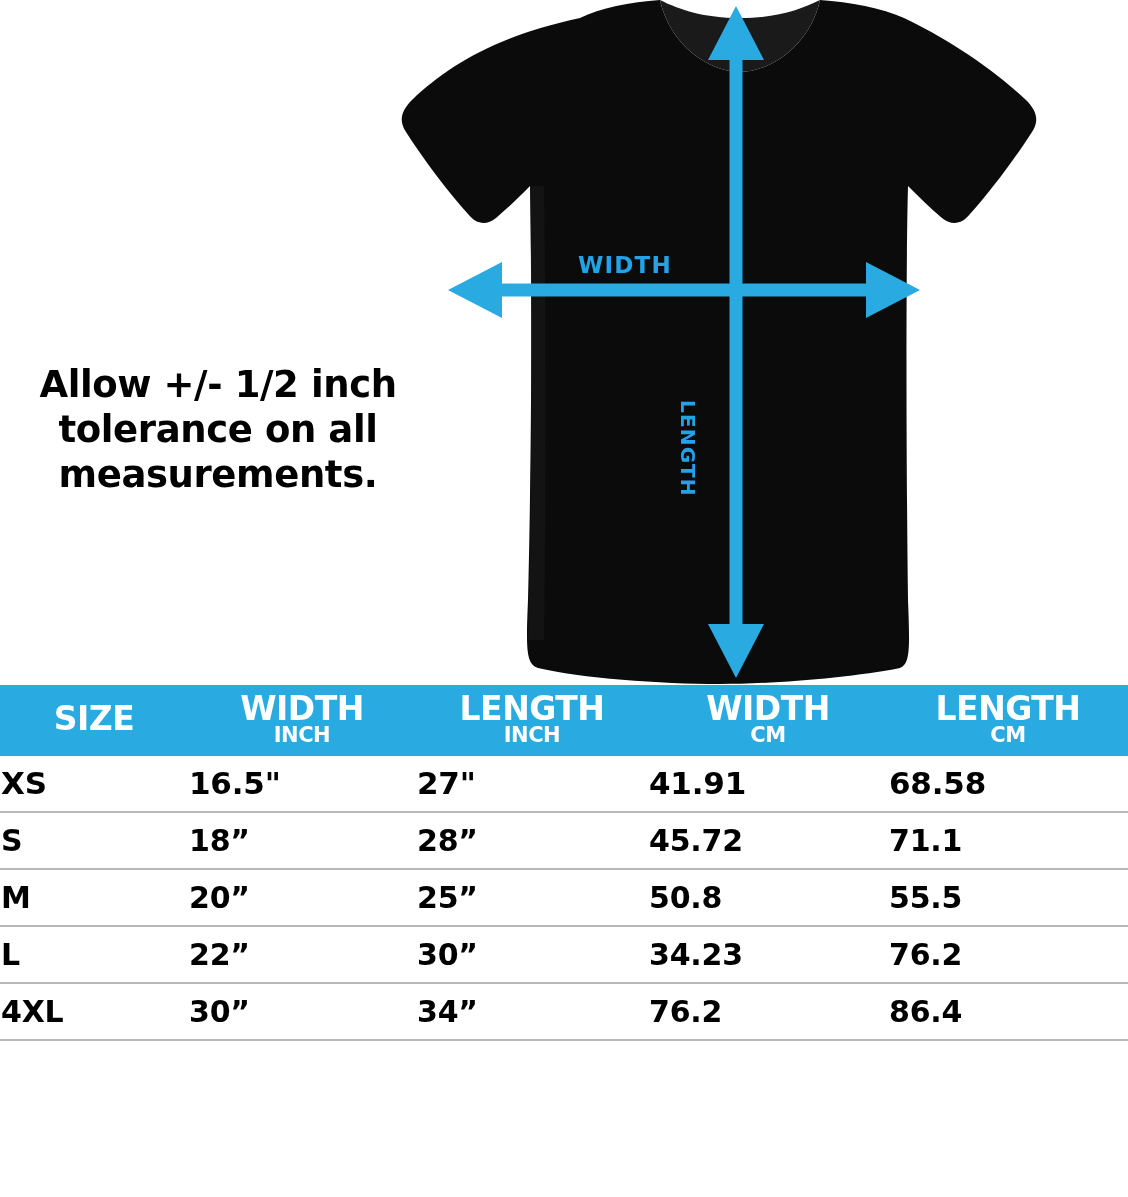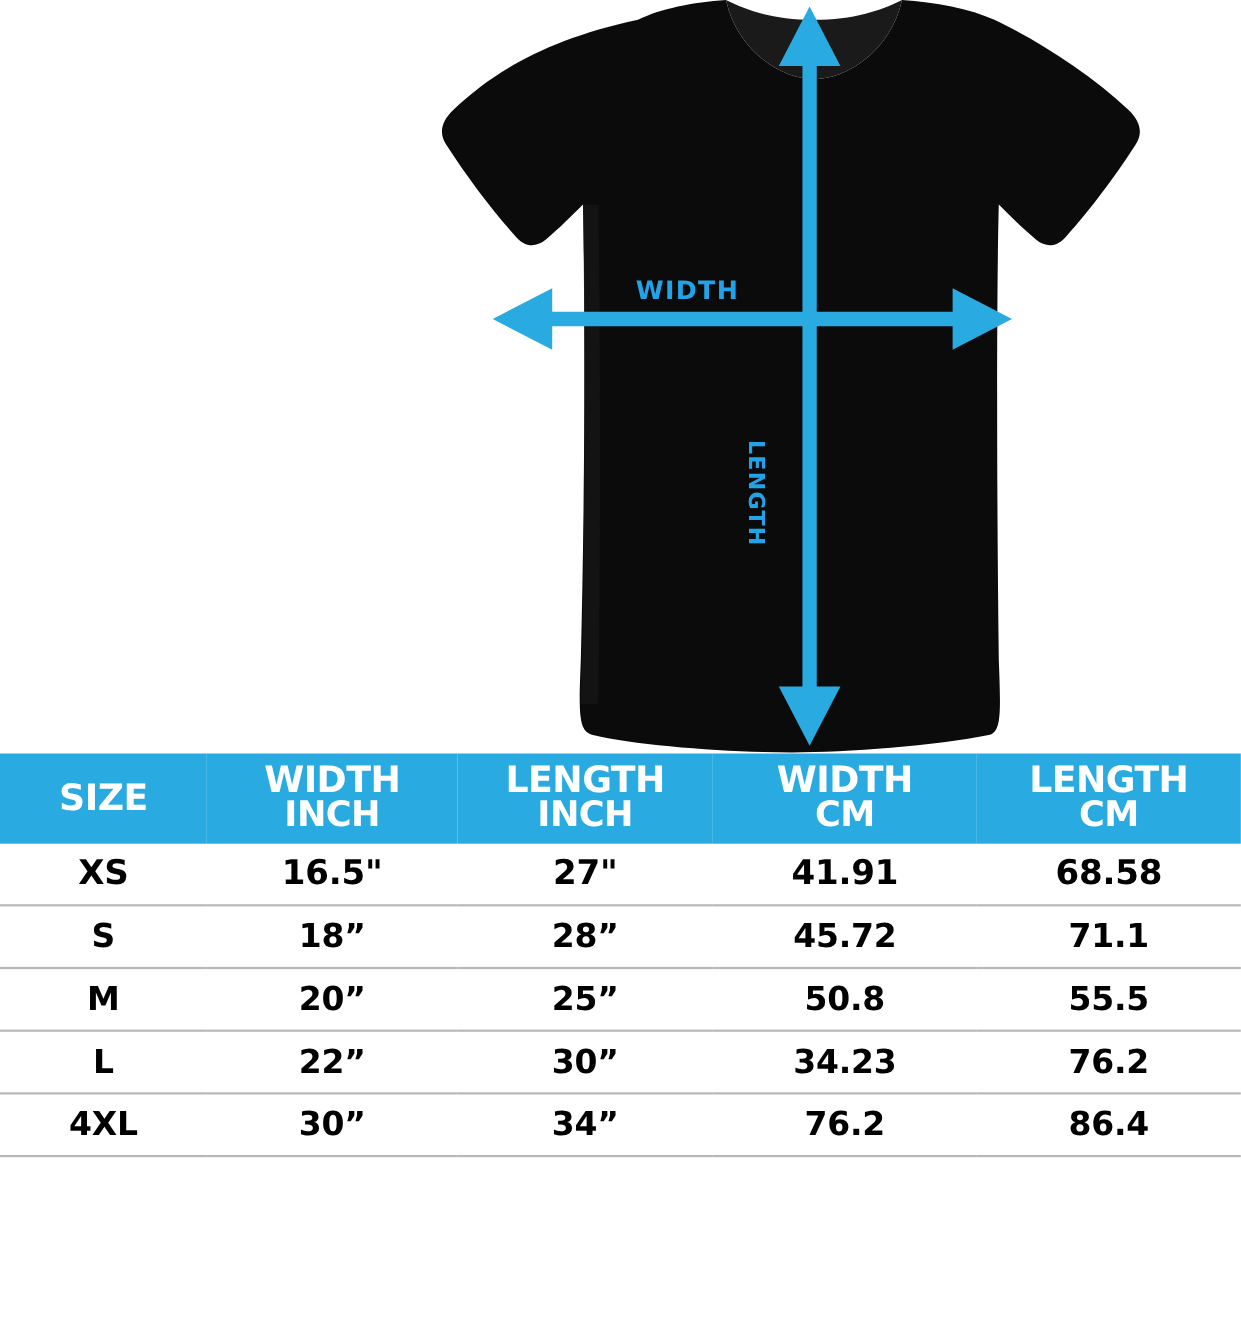--- a/index.html
+++ b/index.html
@@ -86,47 +86,48 @@
     font-weight: bold;
     font-size: 33px;
     line-height: 0.98;
     padding: 8px 0 10px 0;
     text-align: center;
     vertical-align: middle;
     letter-spacing: -0.5px;
   }
   #size-table th .sub {
     display: block;
-    font-size: 32px;
+    font-size: 21px;
     text-align: center;
   }
   #size-table td {
     font-family: "DejaVu Sans", sans-serif;
     font-weight: bold;
     font-size: 30px;
     color: #000000;
-    text-align: center;
+    text-align: left;
     height: 53px;
     border-bottom: 2px solid #b8b8b8;
     letter-spacing: -0.2px;
   }
   #size-table tr.first-row td {
     font-size: 31px;
   }
   .col-size   { width: 188px; margin-left: 40px; }
   .col-wi     { width: 228px; }
   .col-li     { width: 232px; }
   .col-wc     { width: 240px; }
   .col-lc     { width: 240px; }
 </style>
 </head>
 <body>
 
 <div id="illustration">
 
+  <div id="tolerance-note">Allow +/- 1/2 inch tolerance on all measurements.</div>
 
   <div id="shirt-wrap">
     <svg width="720" height="685" viewBox="0 0 720 685" xmlns="http://www.w3.org/2000/svg">
 
       <g>
         <path d="M250 18
                  C 270 8, 300 2, 330 0
                  C 340 46, 380 72, 410 72
                  C 440 72, 480 46, 490 0
                  C 520 2, 552 8, 574 18

